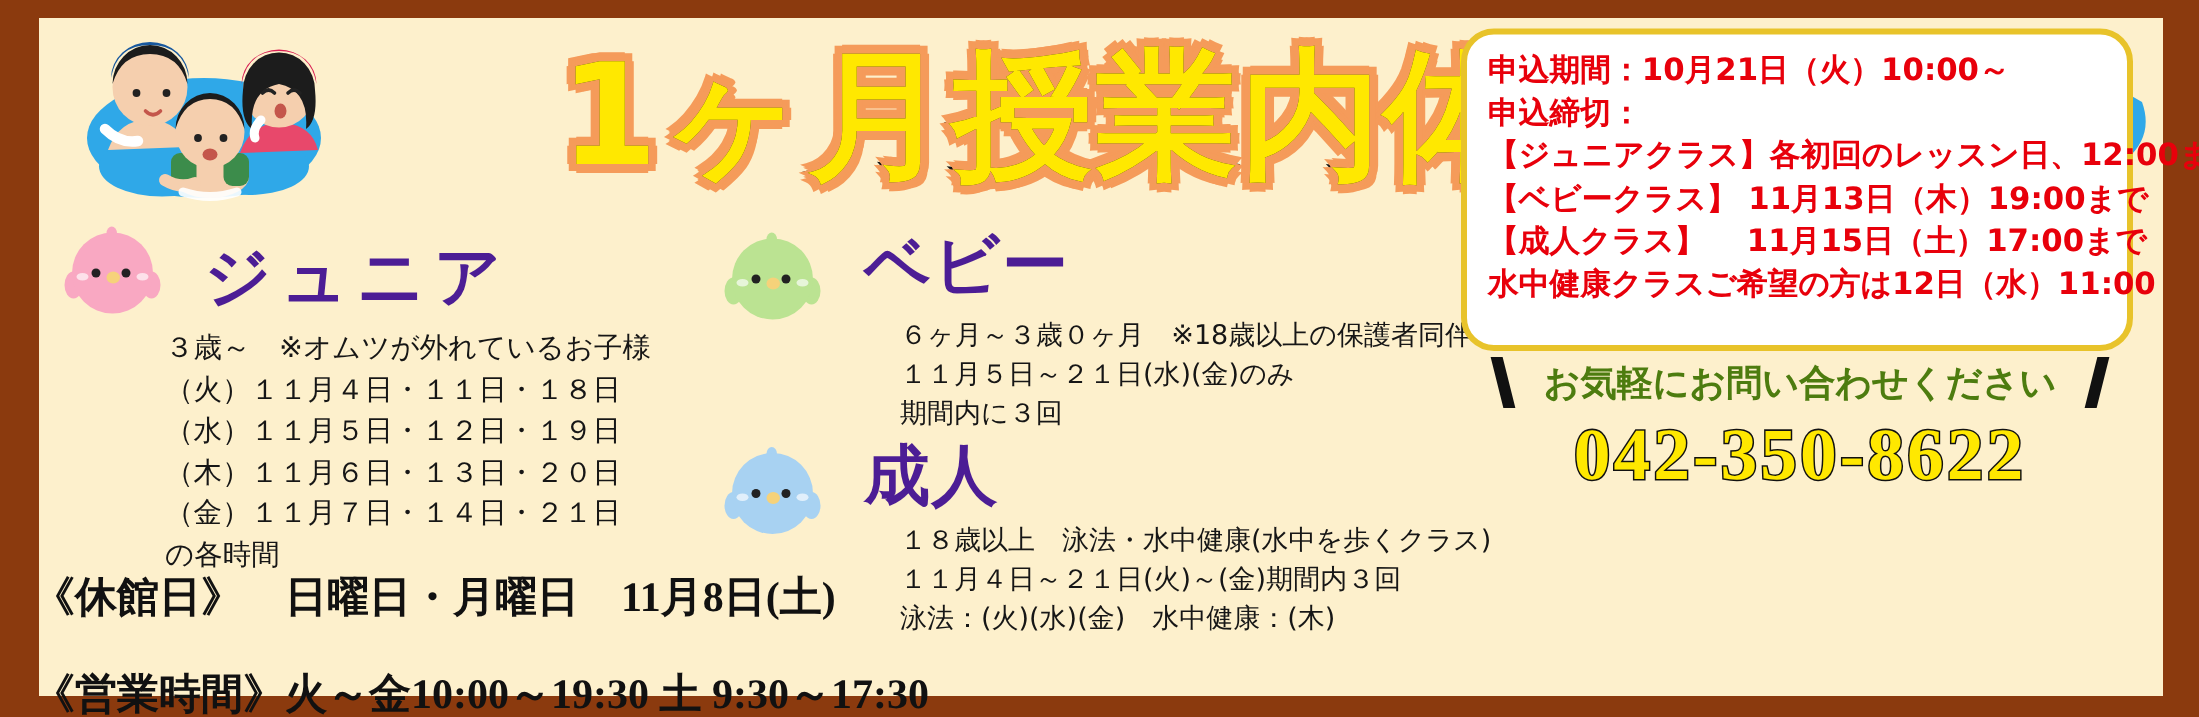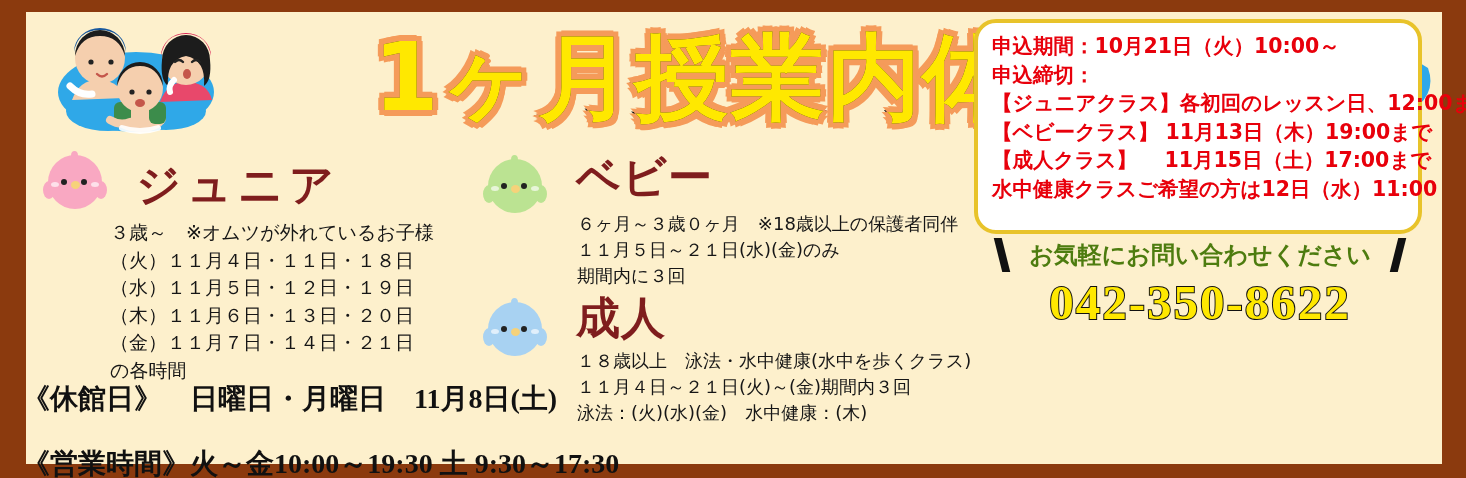--- a/index.html
+++ b/index.html
@@ -63,31 +63,31 @@
   .chick .beak{position:absolute;left:27px;top:26px;width:9px;height:8px;background:#F6D27A;border-radius:50% 50% 50% 50%;}
   .chick .cheek{position:absolute;top:27px;width:8px;height:5px;border-radius:50%;background:#ffffff;opacity:.65;}
   .chick .cheekL{left:7px;} .chick .cheekR{right:7px;}
   .chick-pink   .body,.chick-pink   .wingL,.chick-pink   .wingR,.chick-pink   .tuft{background:#F9A8C2;}
   .chick-green  .body,.chick-green  .wingL,.chick-green  .wingR,.chick-green  .tuft{background:#BBE392;}
   .chick-blue   .body,.chick-blue   .wingL,.chick-blue   .wingR,.chick-blue   .tuft{background:#A8D2F2;}
 
   
   .sec-head{
     position:absolute;
-    font-size:44px;line-height:46px;font-weight:700;color:#7f1d1d;
+    font-size:44px;line-height:46px;font-weight:700;color:#4c1d95;
     letter-spacing:6px;white-space:nowrap;
   }
   .sec-head.tight{letter-spacing:1px;}
 
   
   .lines{position:absolute;}
   .lines .ln{
     font-size:19px;line-height:27.5px;color:#161616;white-space:nowrap;font-weight:500;
   }
-  .lines.small .ln{font-size:18px;line-height:26px;}
+  .lines.small .ln{font-size:18px;line-height:26px;margin-left:23px;}
 
   
   .notice{
     position:absolute;
     font-size:28px;line-height:34px;font-weight:700;color:#111;white-space:nowrap;font-family:Liberation Serif, serif;
   }
 
   
   .appbox{
     position:absolute;

